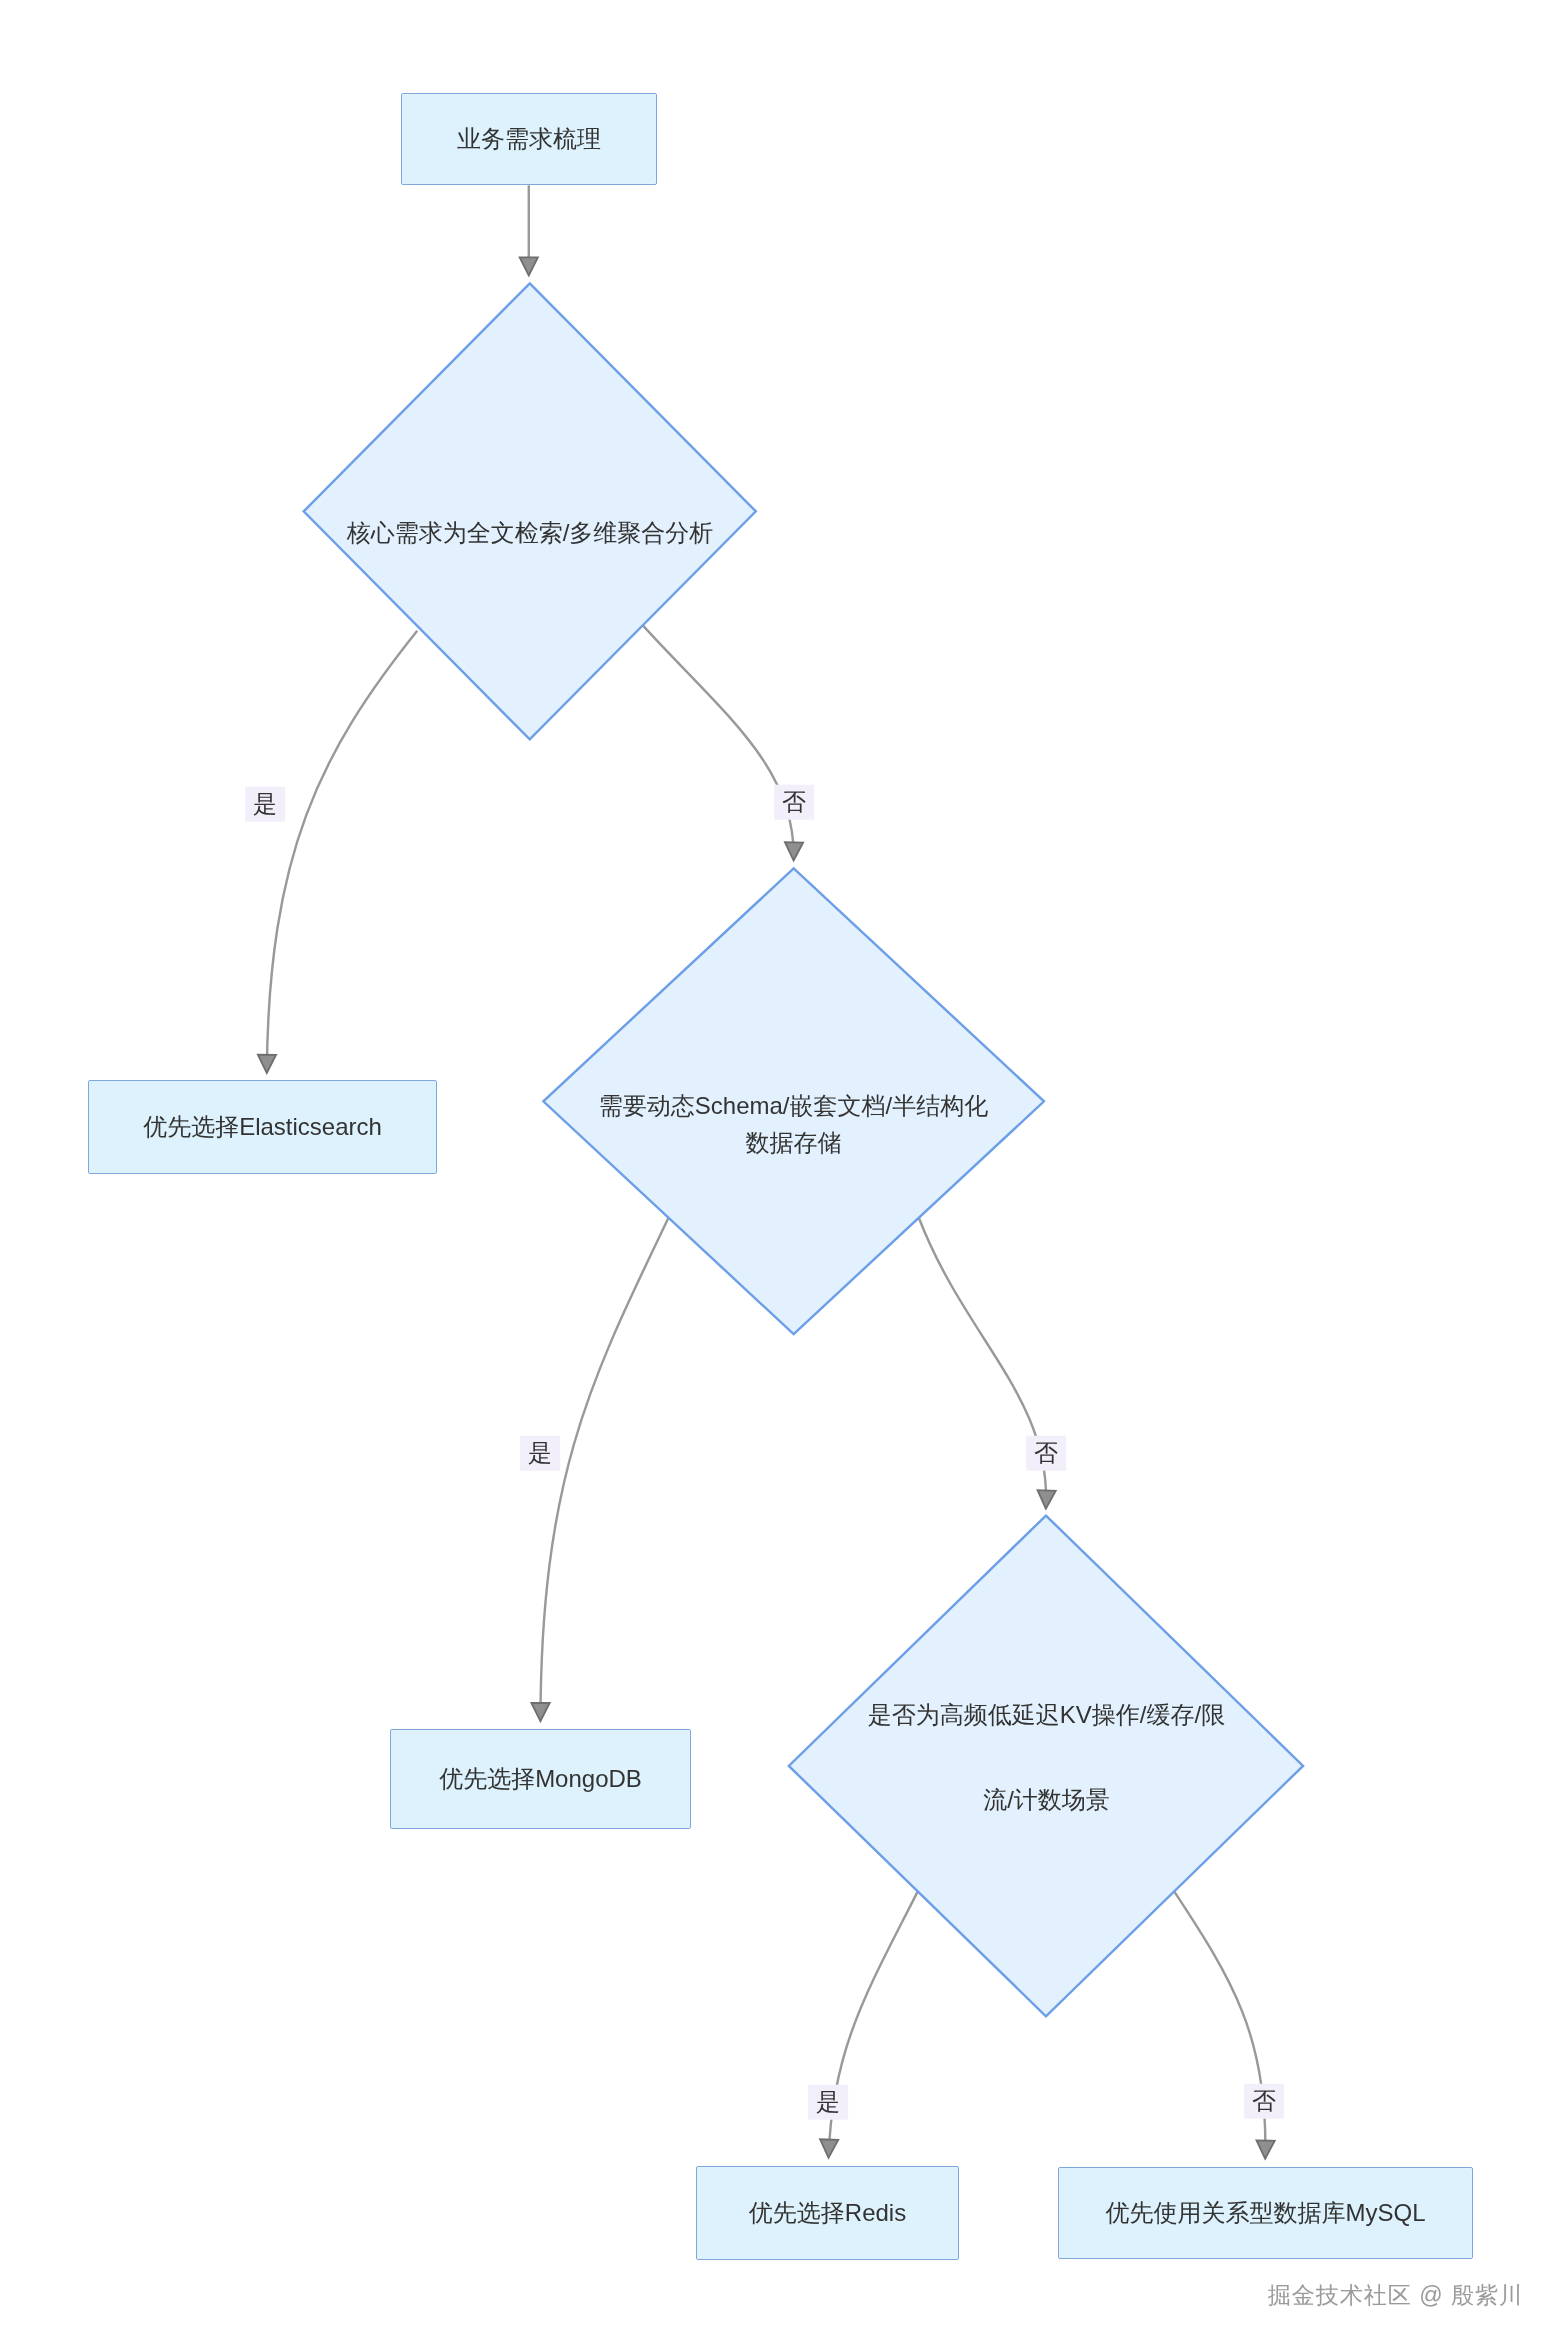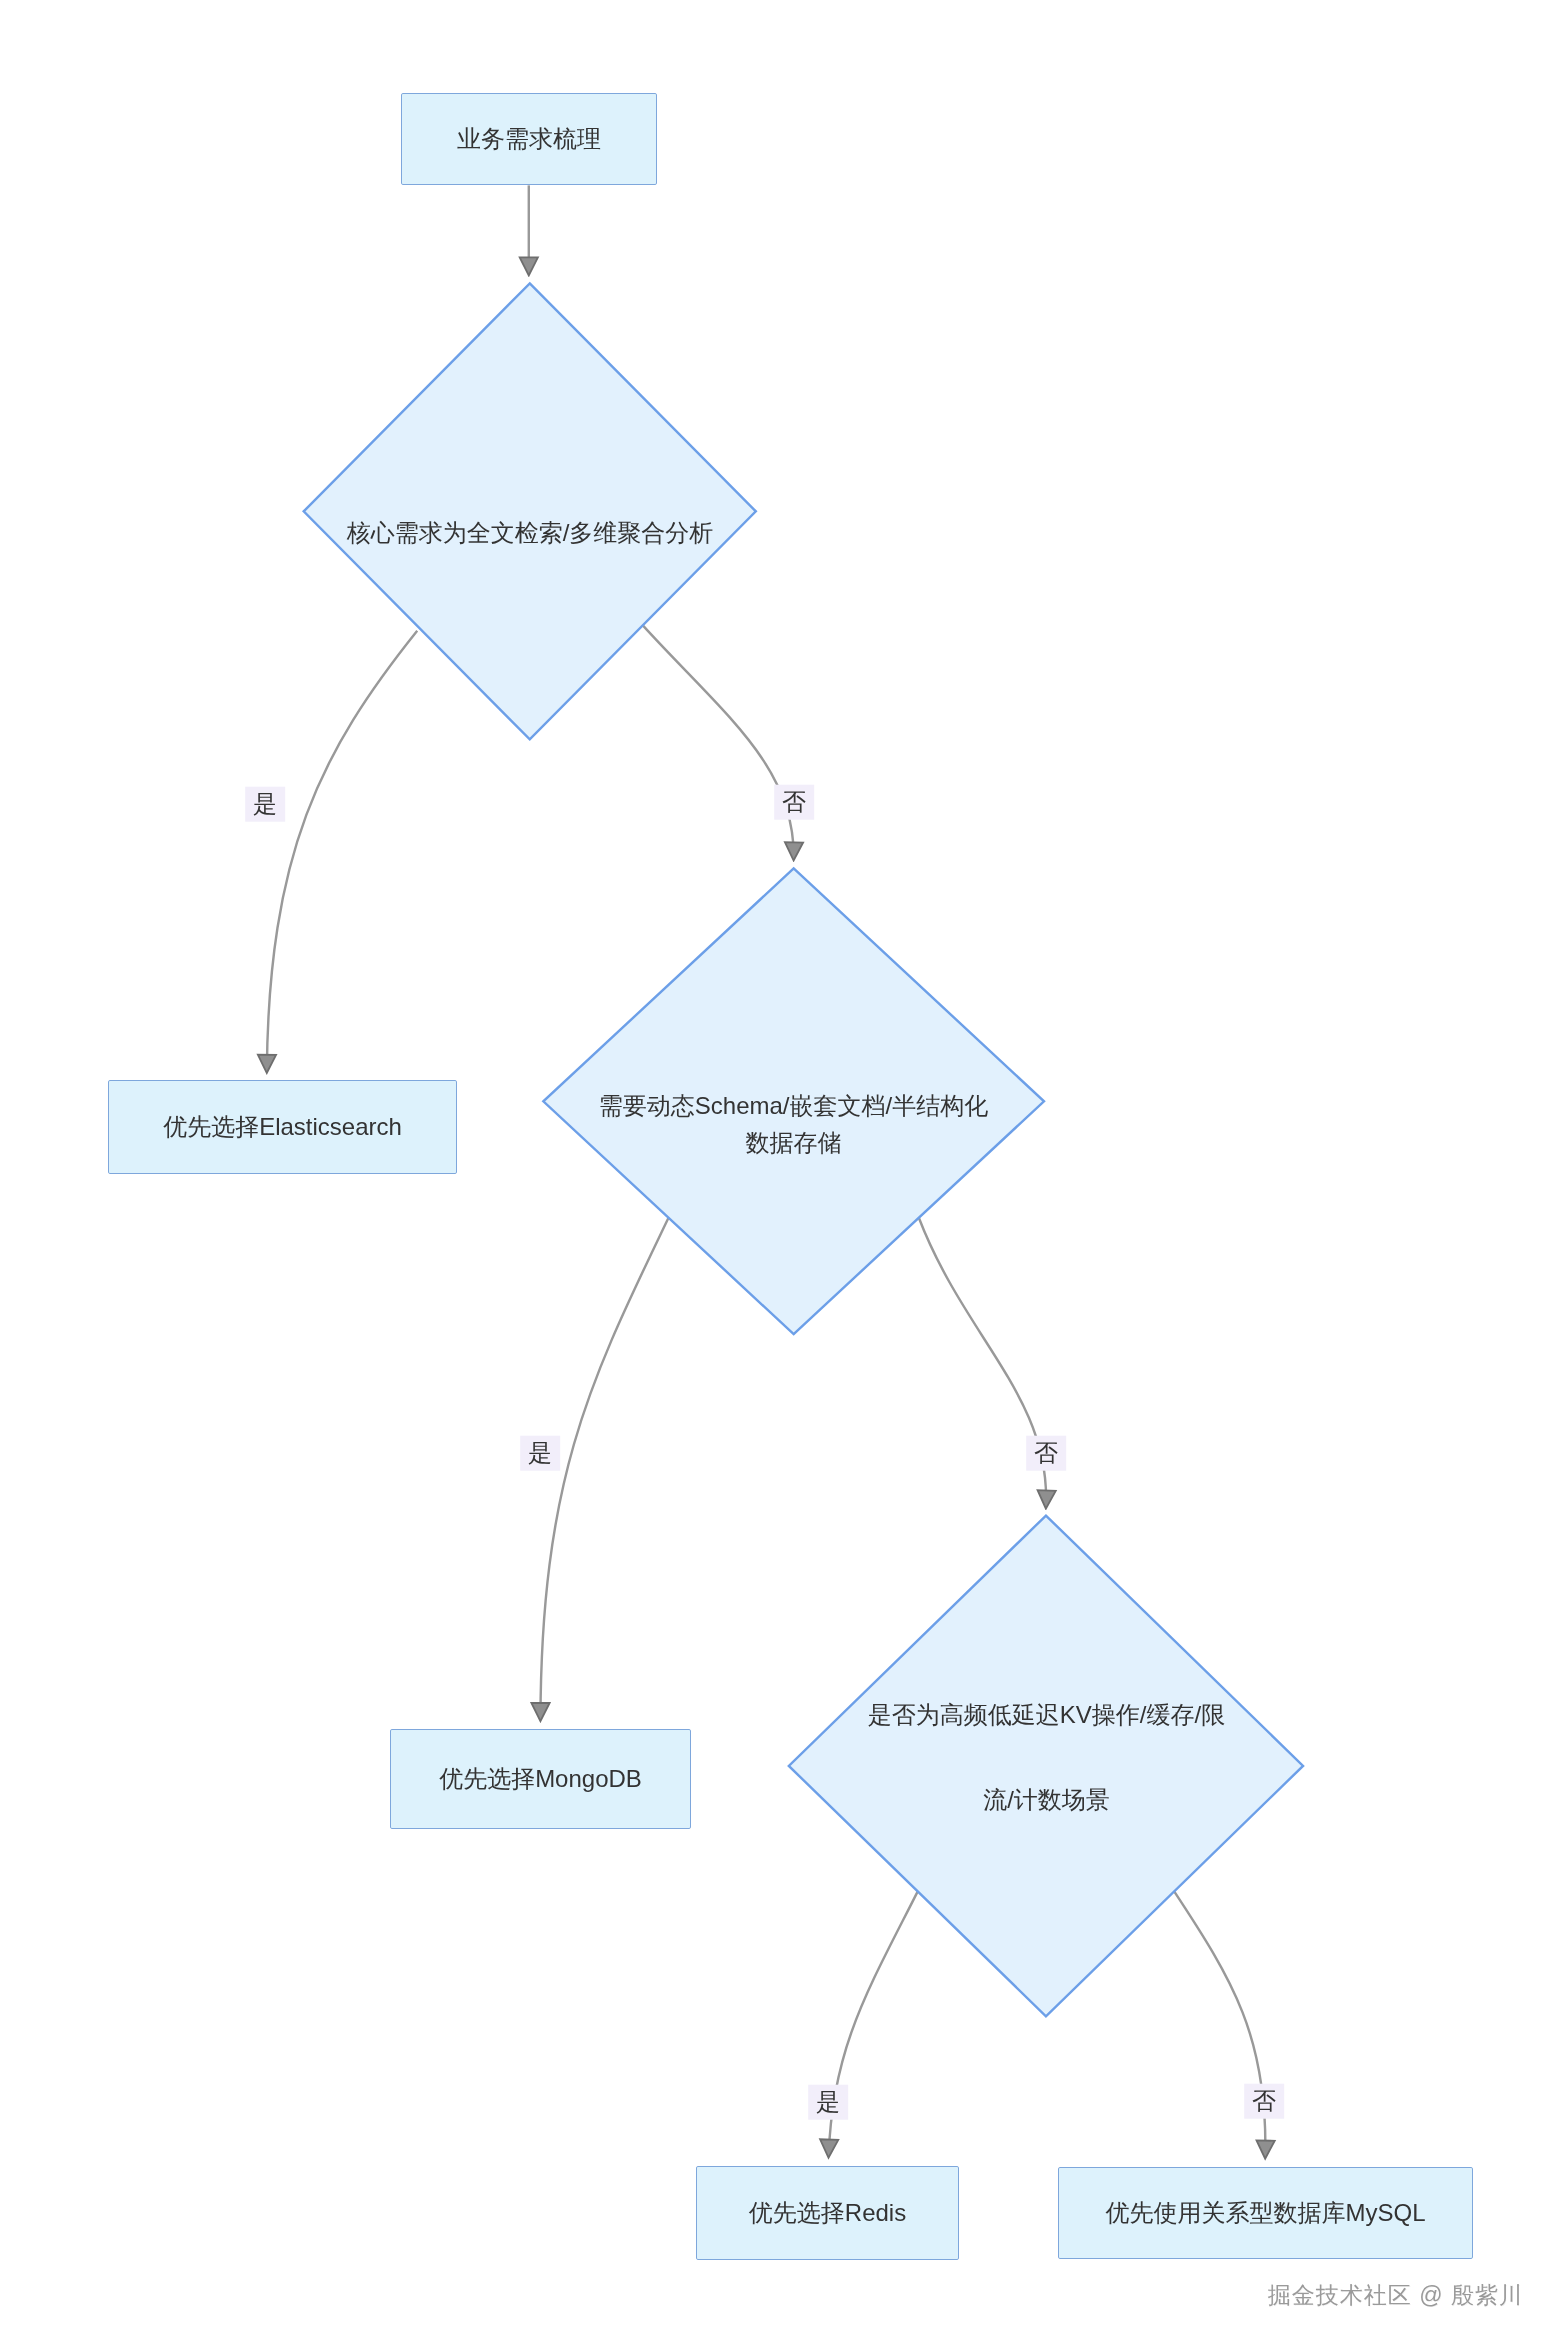--- a/index.html
+++ b/index.html
@@ -98,21 +98,21 @@
 
     <polygon points="546,292 779,527 546,762 313,527" fill="#e2f1fd" stroke="#6c9fe8" stroke-width="2.5"></polygon>
     <polygon points="818,895 1076,1135 818,1375 560,1135" fill="#e2f1fd" stroke="#6c9fe8" stroke-width="2.5"></polygon>
     <polygon points="1078,1562 1343,1820 1078,2078 813,1820" fill="#e2f1fd" stroke="#6c9fe8" stroke-width="2.5"></polygon>
   </svg>
 
   <div class="rect-node" style="left:401px; top:93px; width:256px; height:92px;">
     <span>业务需求梳理</span>
   </div>
 
-  <div class="rect-node" style="left:108px; top:1080px; width:349px; height:94px;align-items:center;">
+  <div class="rect-node" style="left:88px; top:1080px; width:349px; height:94px;align-items:center;">
     <span>优先选择Elasticsearch</span>
   </div>
 
   <div class="rect-node" style="left:390px; top:1729px; width:301px; height:100px;">
     <span>优先选择MongoDB</span>
   </div>
 
   <div class="rect-node" style="left:696px; top:2166px; width:263px; height:94px;">
     <span>优先选择Redis</span>
   </div>

